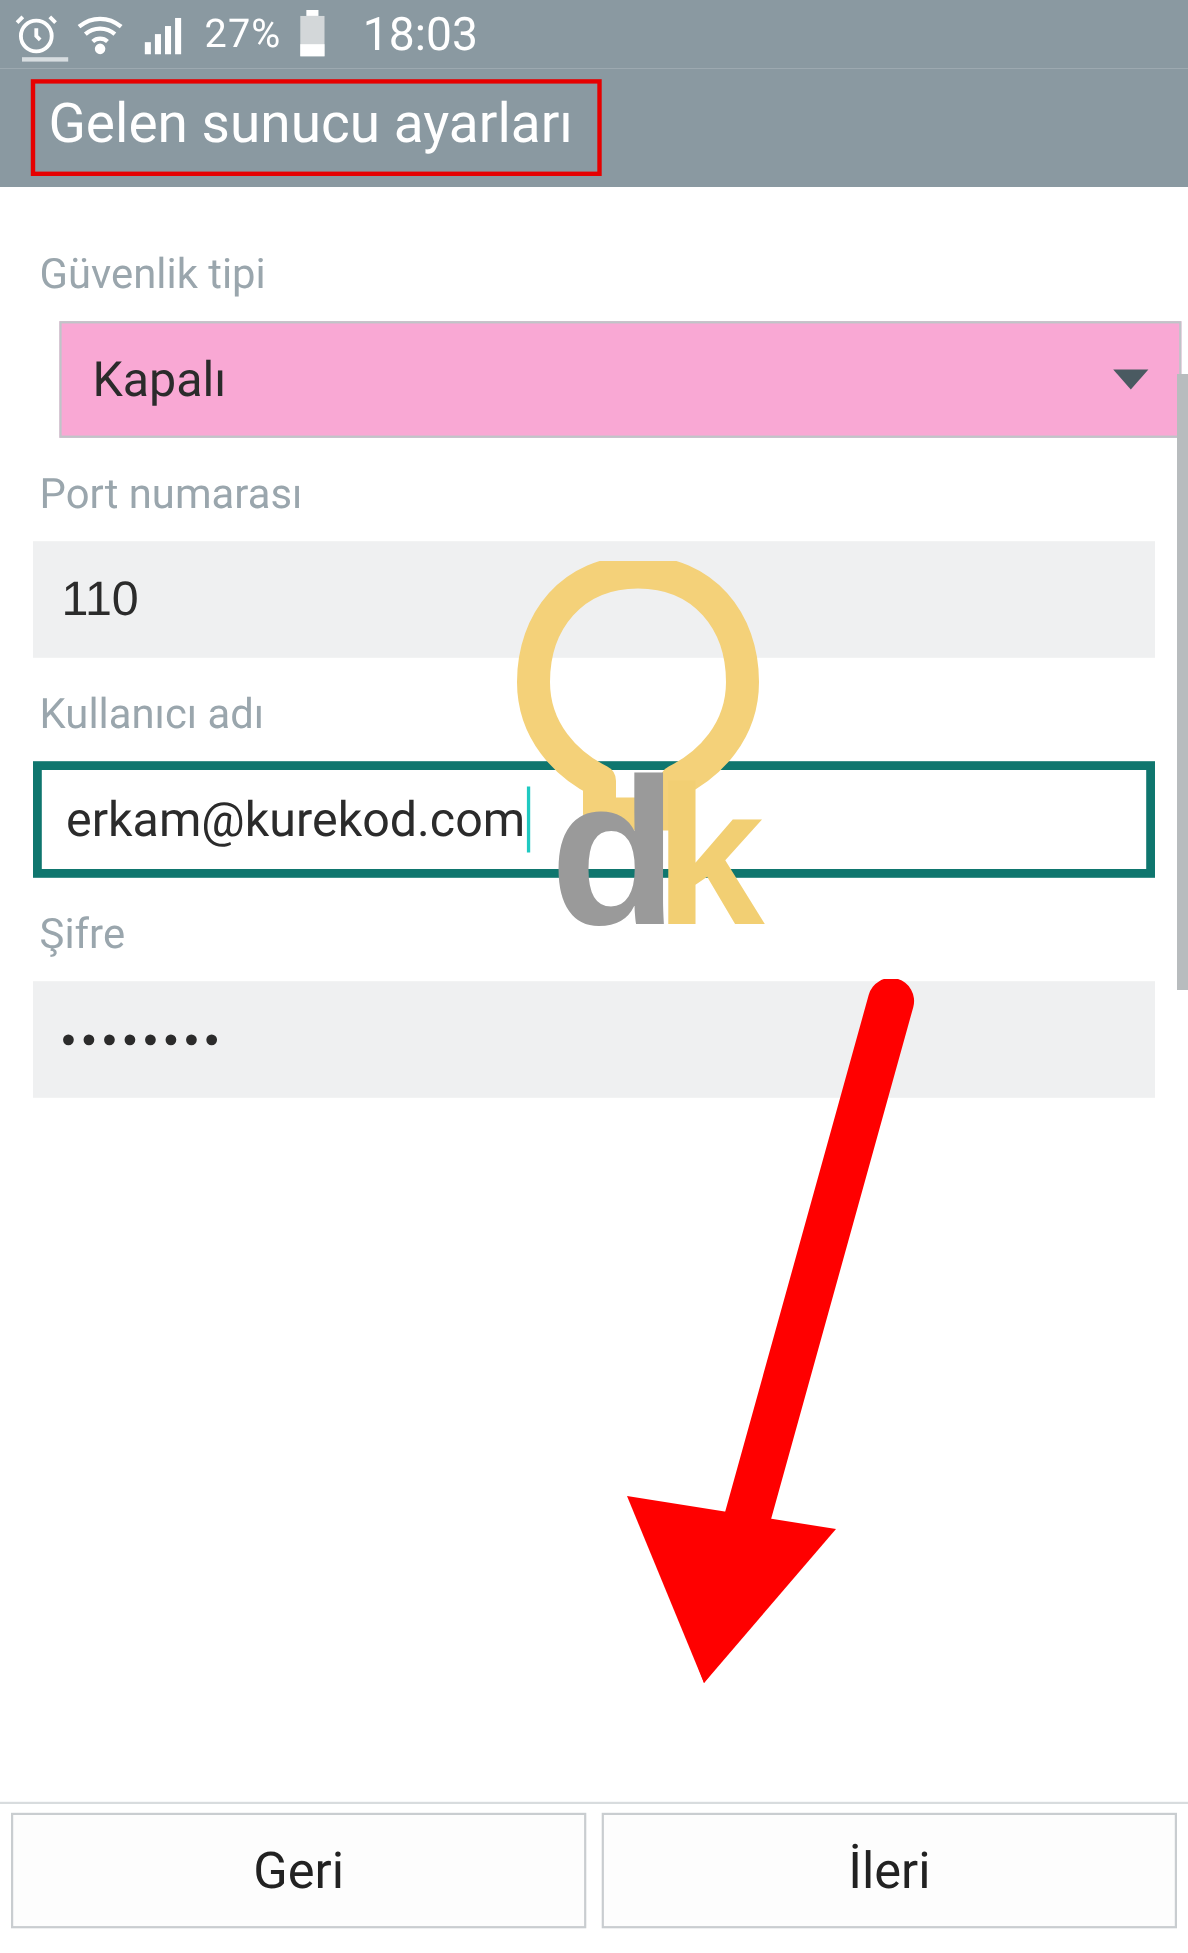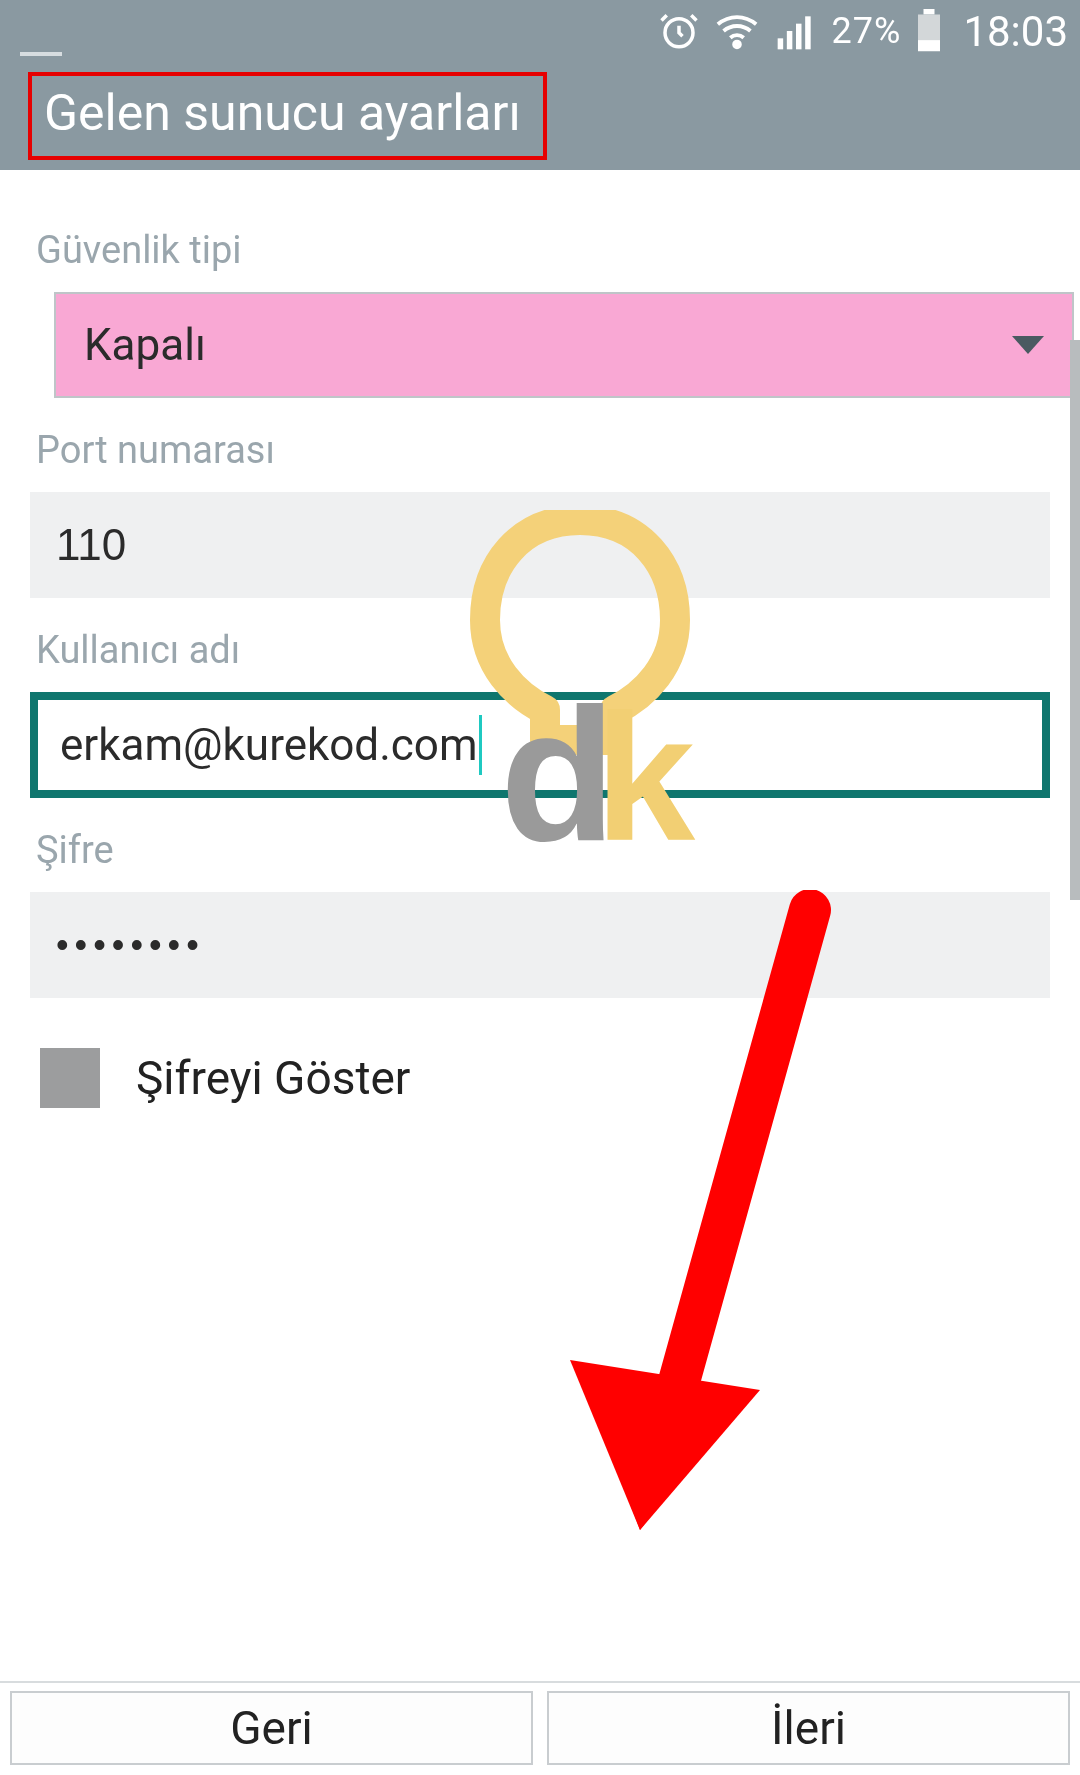--- a/index.html
+++ b/index.html
@@ -3,29 +3,28 @@
 <meta charset="utf-8">
 <style>
   * { box-sizing: border-box; margin: 0; padding: 0; }
   html, body { width: 1080px; height: 1775px; font-family: Roboto, Arial, sans-serif; background: #fff; overflow: hidden; }
   
   .statusbar {
     height: 62px;
     background: #8a99a1;
     display: flex;
     align-items: center;
-    justify-content: flex-end;
     padding: 12px 12px;
     color: #fff;
     font-size: 38px;
     gap: 14px;
   }
   .statusbar .icon { display: inline-flex; align-items: center; }
   .statusbar .battery-pct { font-size: 36px; letter-spacing: 1px; }
-  .statusbar .clock { font-size: 42px; margin-left: 6px; }
+  .statusbar .clock { font-size: 42px; margin-left: 18px; }
   .statusbar .small-line {
     position: absolute; left: 20px; top: 52px; width: 42px; height: 4px; background: #d7dde0;
   }
 
   .appbar {
     height: 108px;
     background: #8a99a1;
     display: flex;
     align-items: center;
     padding-left: 28px;
@@ -110,22 +109,22 @@
     margin-top: 50px;
     padding-left: 10px;
   }
   .checkbox {
     width: 60px; height: 60px; background: #9c9d9e;
   }
   .checkbox-label { font-size: 46px; color: #222; }
 
   .bottom-bar {
     position: absolute;
-    bottom: 0; left: 0; right: 0;
-    height: 94px;
+    bottom: 12px; left: 0; right: 0;
+    height: 125px;
     display: flex;
     gap: 14px;
     padding: 8px 10px 10px 10px;
     background: #fff;
     border-top: 2px solid #d8dcde;
   }
   .bottom-bar .btn {
     flex: 1;
     border: 2px solid #c9cdd0;
     background: #fdfdfd;
@@ -217,24 +216,20 @@
 
   <div class="field-label">Kullanıcı adı</div>
   <div class="focused-input-wrap">
     <span>erkam@kurekod.com</span>
       <span class="caret"></span>
   </div>
 
   <div class="field-label">Şifre</div>
   <input class="text-input password" value="••••••••" style="">
 
-  <div class="checkbox-row">
-    <div class="checkbox"></div>
-    <span class="checkbox-label">Şifreyi Göster</span>
-  </div>
 
   
   <svg class="watermark" viewBox="0 0 300 360">
     <path d="M150 10 C90 10 55 55 55 110 C55 155 85 185 115 200 L115 230 L185 230 L185 200 C215 185 245 155 245 110 C245 55 210 10 150 10 Z" fill="none" stroke="#f4d179" stroke-width="30" stroke-linejoin="round"></path>
     <text x="70" y="330" font-size="190" font-weight="700" fill="#9a9a9a" font-family="Arial">d</text>
     <text x="165" y="330" font-size="180" font-weight="700" fill="#f2cf73" font-family="Arial">k</text>
   </svg>
 
   
   <svg class="arrow-svg" viewBox="0 0 500 700">

